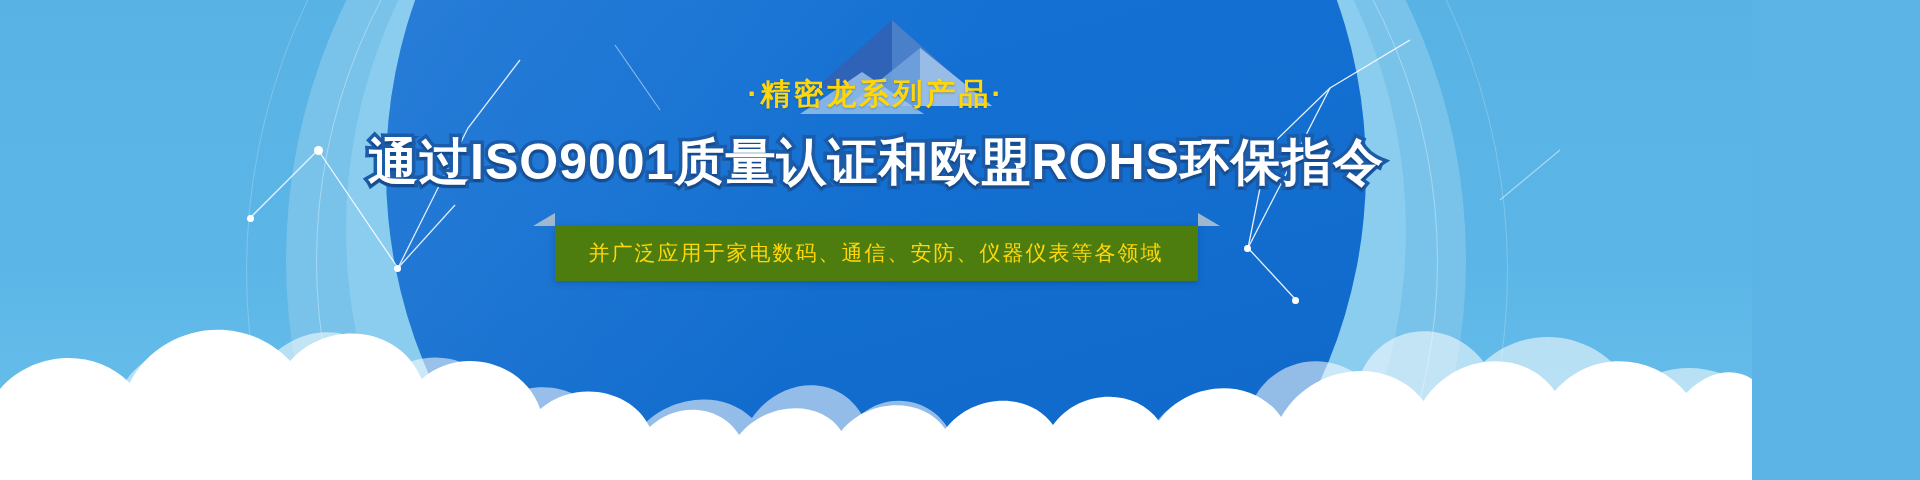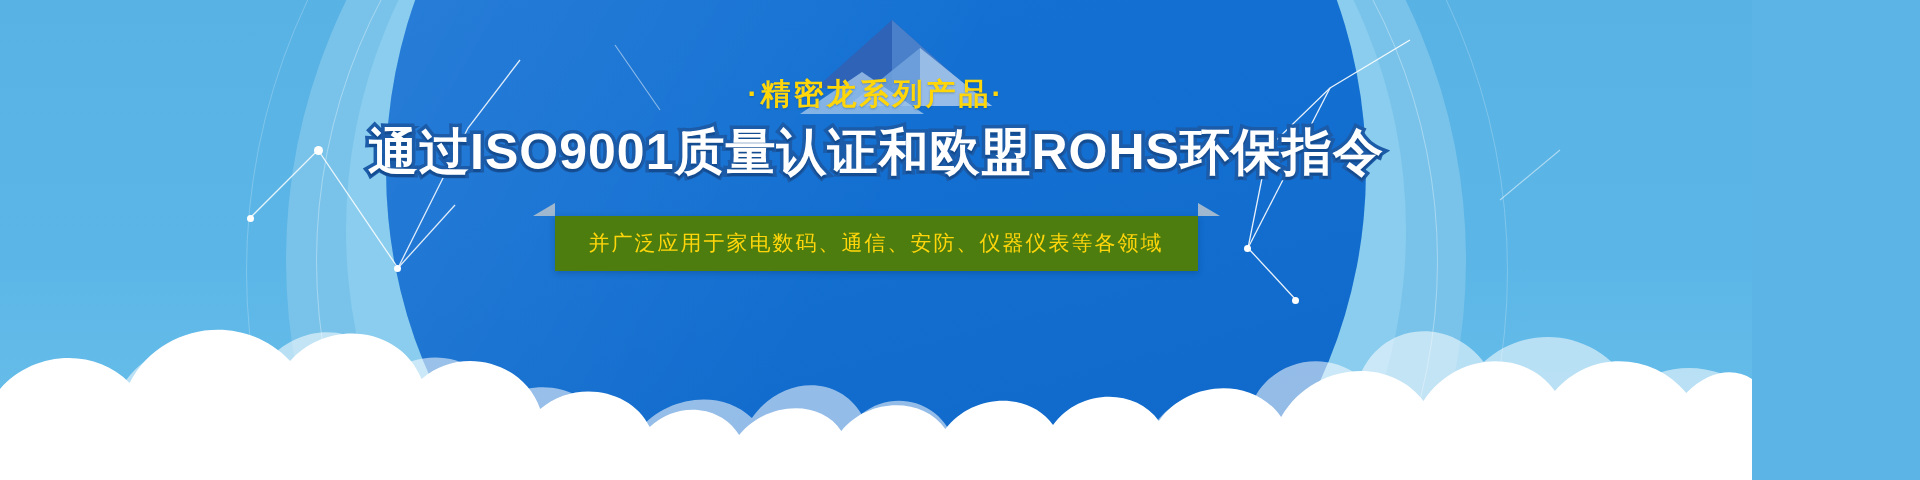--- a/index.html
+++ b/index.html
@@ -78,21 +78,21 @@
   .eyebrow{
     margin-top:74px;
     color:#FFD60A;
     font-size:30px;
     font-weight:bold;
     letter-spacing:3px;
     white-space:nowrap;
     text-shadow:0 1px 2px rgba(8,60,120,.35);
   }
   .headline{
-    margin-top:4px;
+    margin-top:14px;
     font-size:50px;
     font-weight:bold;
     color:#ffffff;
     letter-spacing:1px;
     white-space:nowrap;
     -webkit-text-stroke:7px #1B5BA8;
     paint-order:stroke fill;
     text-shadow:0 3px 0 rgba(10,58,116,.45);
   }
   .ribbon-wrap{

